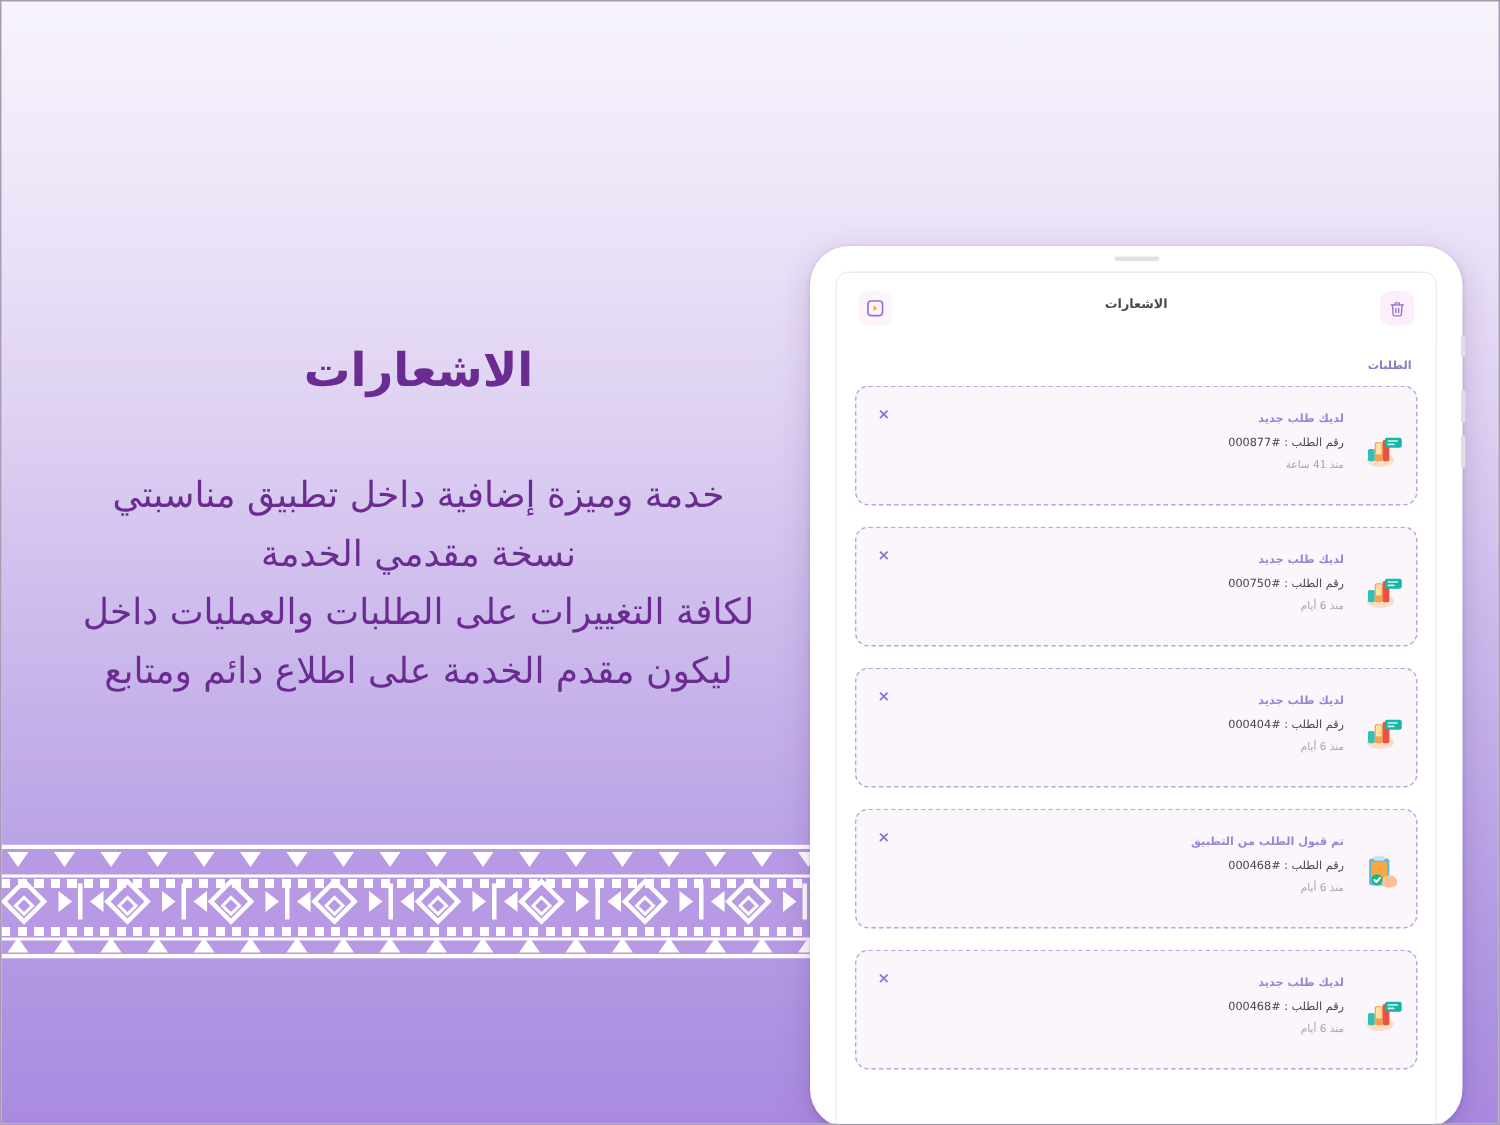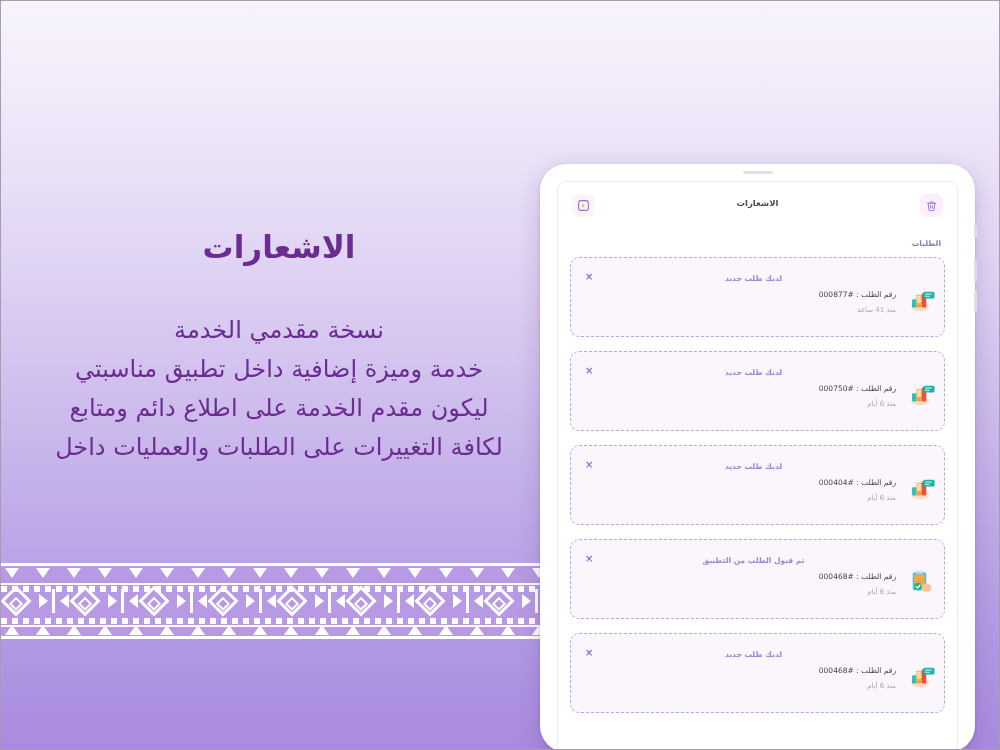--- a/index.html
+++ b/index.html
@@ -245,21 +245,21 @@
     right: 48px;
     left: 40px;
     text-align: left;
     direction: rtl;
   }
   .notif-title {
     font-size: 7.5px;
     color: #9b86d6;
     margin-bottom: 7px;
     font-weight: 600;
-    text-align: center;
+    text-align: right;
   }
   .notif-order {
     font-size: 7.5px;
     color: #45454f;
     margin-bottom: 7px;
     text-align: right;
   }
   .notif-time {
     font-size: 7px;
     color: #a8a3b5;
@@ -282,24 +282,24 @@
   }
 </style>
 </head>
 <body>
 
 <div id="slide">
 
   <div id="left-pane">
     <div id="slide-title">الاشعارات</div>
     <div id="slide-body">
+      <span class="ln">خدمة وميزة إضافية داخل تطبيق مناسبتي</span>
       <span class="ln">نسخة مقدمي الخدمة</span>
-      <span class="ln">خدمة وميزة إضافية داخل تطبيق مناسبتي</span>
+      <span class="ln">لكافة التغييرات على الطلبات والعمليات داخل</span>
       <span class="ln">ليكون مقدم الخدمة على اطلاع دائم ومتابع</span>
-      <span class="ln">لكافة التغييرات على الطلبات والعمليات داخل</span>
     </div>
   </div>
 
   <div id="tribal-band">
     <div class="band-rule" style="top:0px;height:3px;"></div>
     <div class="tri-down-set" id="tri-down-set">
         <i style="left: 4px;"></i>
         <i style="left: 35px;"></i>
         <i style="left: 66px;"></i>
         <i style="left: 97px;"></i>

